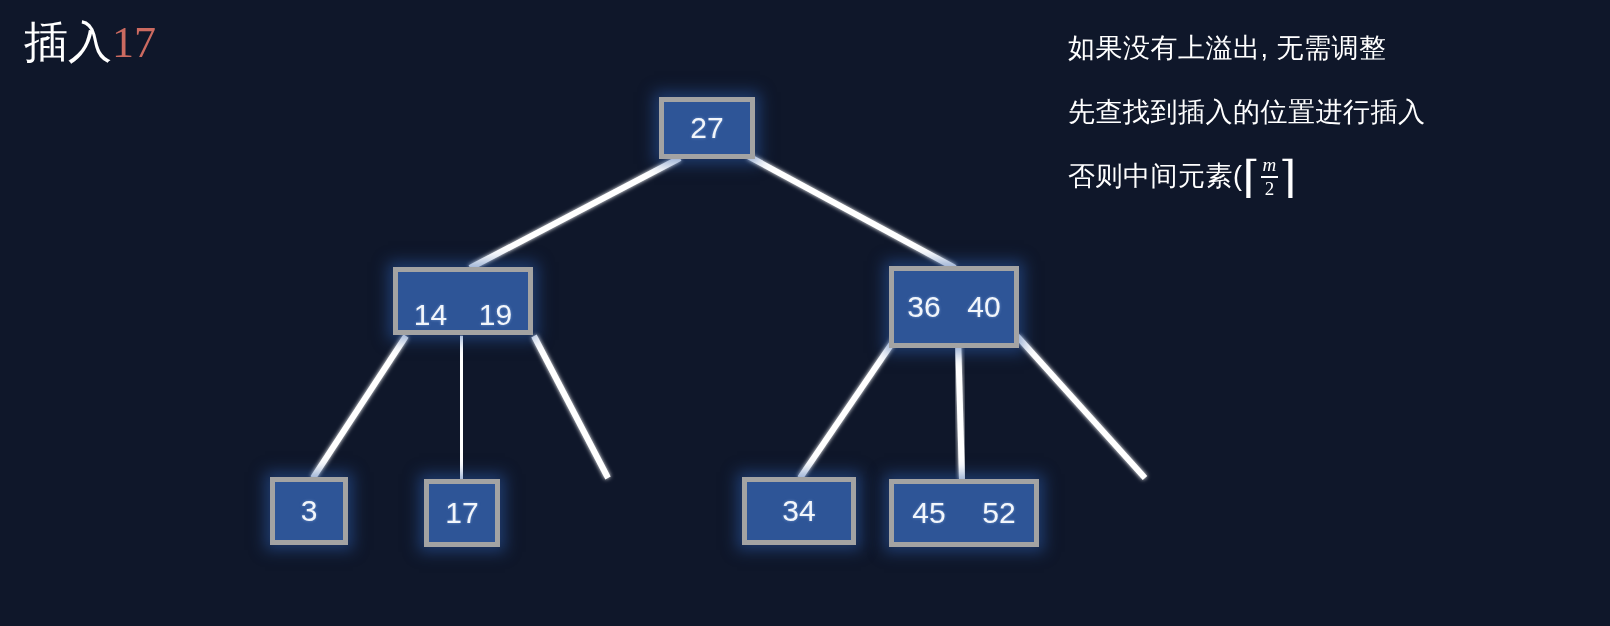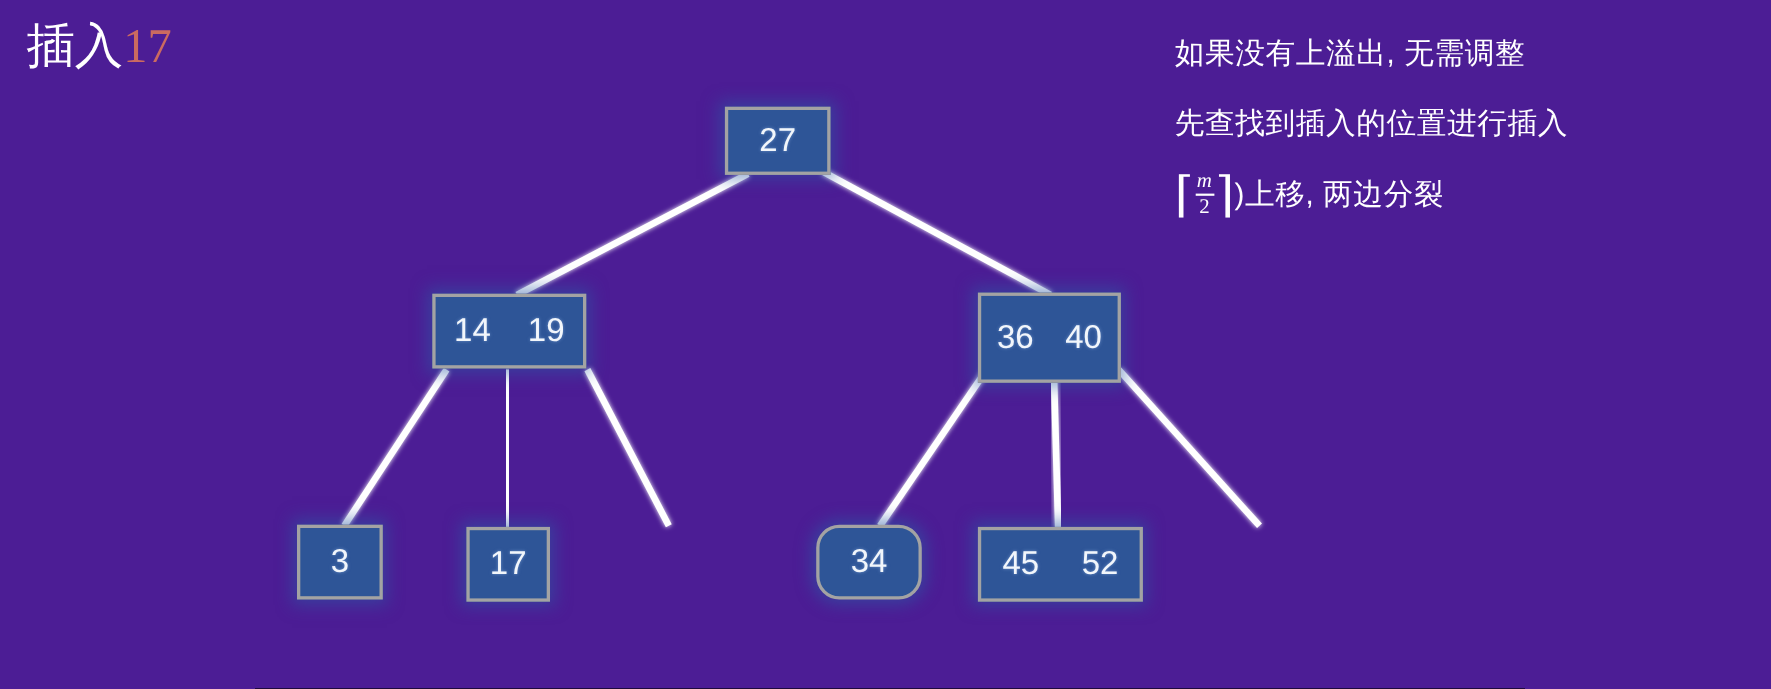--- a/index.html
+++ b/index.html
@@ -4,21 +4,21 @@
 <style>
   html, body {
     margin: 0;
     padding: 0;
     background: #000000;
   }
   #stage {
     position: relative;
     width: 1610px;
     height: 626px;
-    background: #4c1d95;
+    background: #0f172a;
     overflow: hidden;
     font-family: "Liberation Sans", "DejaVu Sans", sans-serif;
   }
 
   
   #title {
     position: absolute;
     left: 24px;
     top: 14px;
     font-size: 44px;
@@ -95,21 +95,21 @@
     left: 0;
     top: 0;
     width: 1610px;
     height: 626px;
     pointer-events: none;
   }
   .node {
     position: absolute;
     box-sizing: border-box;
     background: #2e5597;
-    border: 3px solid #a3a3a3;
+    border: 5px solid #a3a3a3;
     box-shadow: 0 0 14px 5px rgba(44, 90, 165, 0.55);
     display: flex;
     align-items: center;
     justify-content: center;
     z-index: 3;
   }
   .node .keys {
     display: flex;
     align-items: center;
     justify-content: center;
@@ -127,29 +127,29 @@
 </head>
 <body>
 
 <div id="stage">
 
   <div id="title"><span>插入</span><span class="accent">17</span></div>
 
   <div id="notes">
     <div class="note-line">如果没有上溢出, 无需调整</div>
     <div class="note-line">先查找到插入的位置进行插入</div>
-    <div class="note-line"><span class="frac">
+    <div class="note-line"><span>否则中间元素(</span><span class="frac">
           <span class="ceil">⌈</span>
           <span class="frac-body">
             <span class="num">m</span>
             <span class="bar"></span>
             <span class="den">2</span>
           </span>
           <span class="ceil">⌉</span>
-        </span><span>)上移, 两边分裂</span></div>
+        </span></div>
   </div>
 
   <div id="tree">
     <svg id="edges" viewBox="0 0 1610 626" width="1610" height="626">
         <defs>
           <filter id="edgeGlow" x="-60%" y="-60%" width="220%" height="220%">
             <feGaussianBlur stdDeviation="2.2" result="b"></feGaussianBlur>
             <feMerge>
               <feMergeNode in="b"></feMergeNode>
               <feMergeNode in="SourceGraphic"></feMergeNode>
@@ -164,21 +164,21 @@
         <line x1="897" y1="336" x2="800" y2="478" stroke="#ffffff" stroke-width="6" stroke-linecap="butt" filter="url(#edgeGlow)"></line>
         <line x1="958" y1="336" x2="962" y2="480" stroke="#ffffff" stroke-width="6" stroke-linecap="butt" filter="url(#edgeGlow)"></line>
         <line x1="1017" y1="336" x2="1145" y2="478" stroke="#ffffff" stroke-width="6" stroke-linecap="butt" filter="url(#edgeGlow)"></line>
       </svg>
 
   <div class="node" style="left: 659px; top: 97px; width: 96px; height: 62px;">
         <div class="keys">
           <span class="key">27</span>
         </div>
       </div>
-      <div class="node" style="left: 393px; top: 267px; width: 140px; height: 68px;">
+      <div class="node" style="left: 393px; top: 267px; width: 140px; height: 68px; align-items: flex-end;">
         <div class="keys">
           <span class="key">14</span>
           <span class="key">19</span>
         </div>
       </div>
       <div class="node" style="left: 889px; top: 266px; width: 130px; height: 82px;">
         <div class="keys">
           <span class="key">36</span>
           <span class="key">40</span>
         </div>
@@ -186,21 +186,21 @@
       <div class="node" style="left: 270px; top: 477px; width: 78px; height: 68px;">
         <div class="keys">
           <span class="key">3</span>
         </div>
       </div>
       <div class="node" style="left: 424px; top: 479px; width: 76px; height: 68px;">
         <div class="keys">
           <span class="key">17</span>
         </div>
       </div>
-      <div class="node" style="left: 742px; top: 477px; width: 96px; height: 68px; border-radius: 21px;">
+      <div class="node" style="left: 742px; top: 477px; width: 114px; height: 68px;">
         <div class="keys">
           <span class="key">34</span>
         </div>
       </div>
       <div class="node" style="left: 889px; top: 479px; width: 150px; height: 68px;">
         <div class="keys">
           <span class="key">45</span>
           <span class="key">52</span>
         </div>
       </div>

